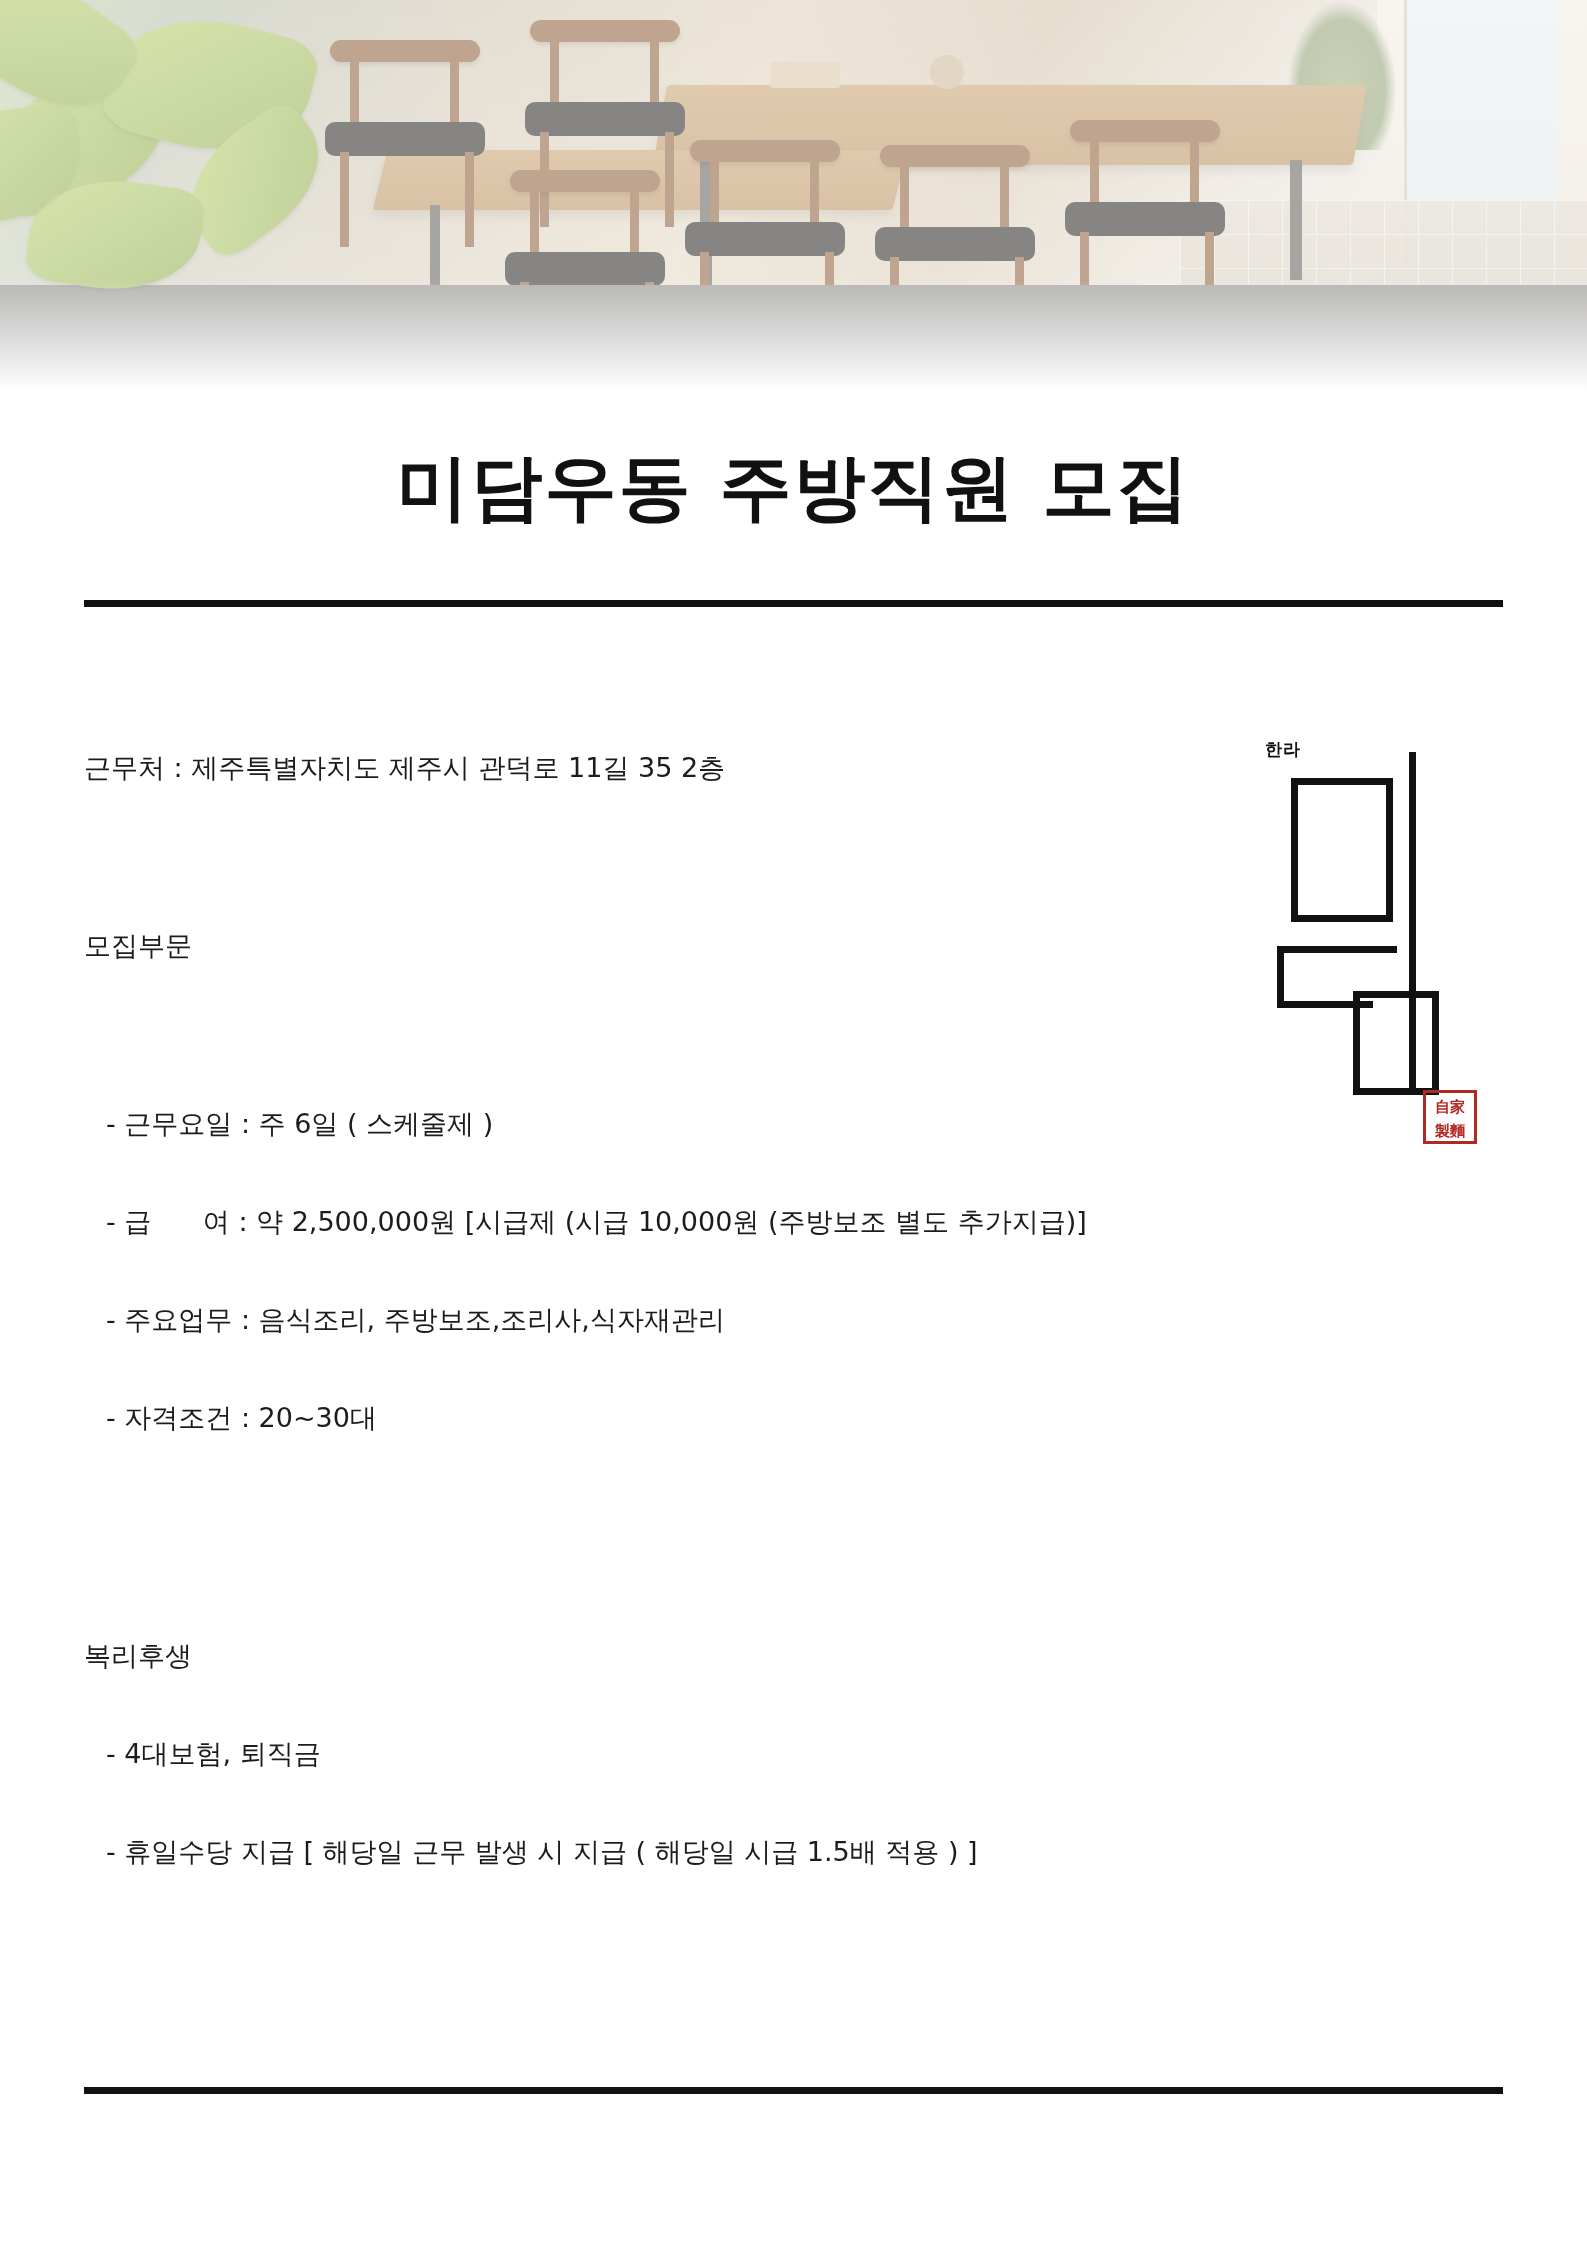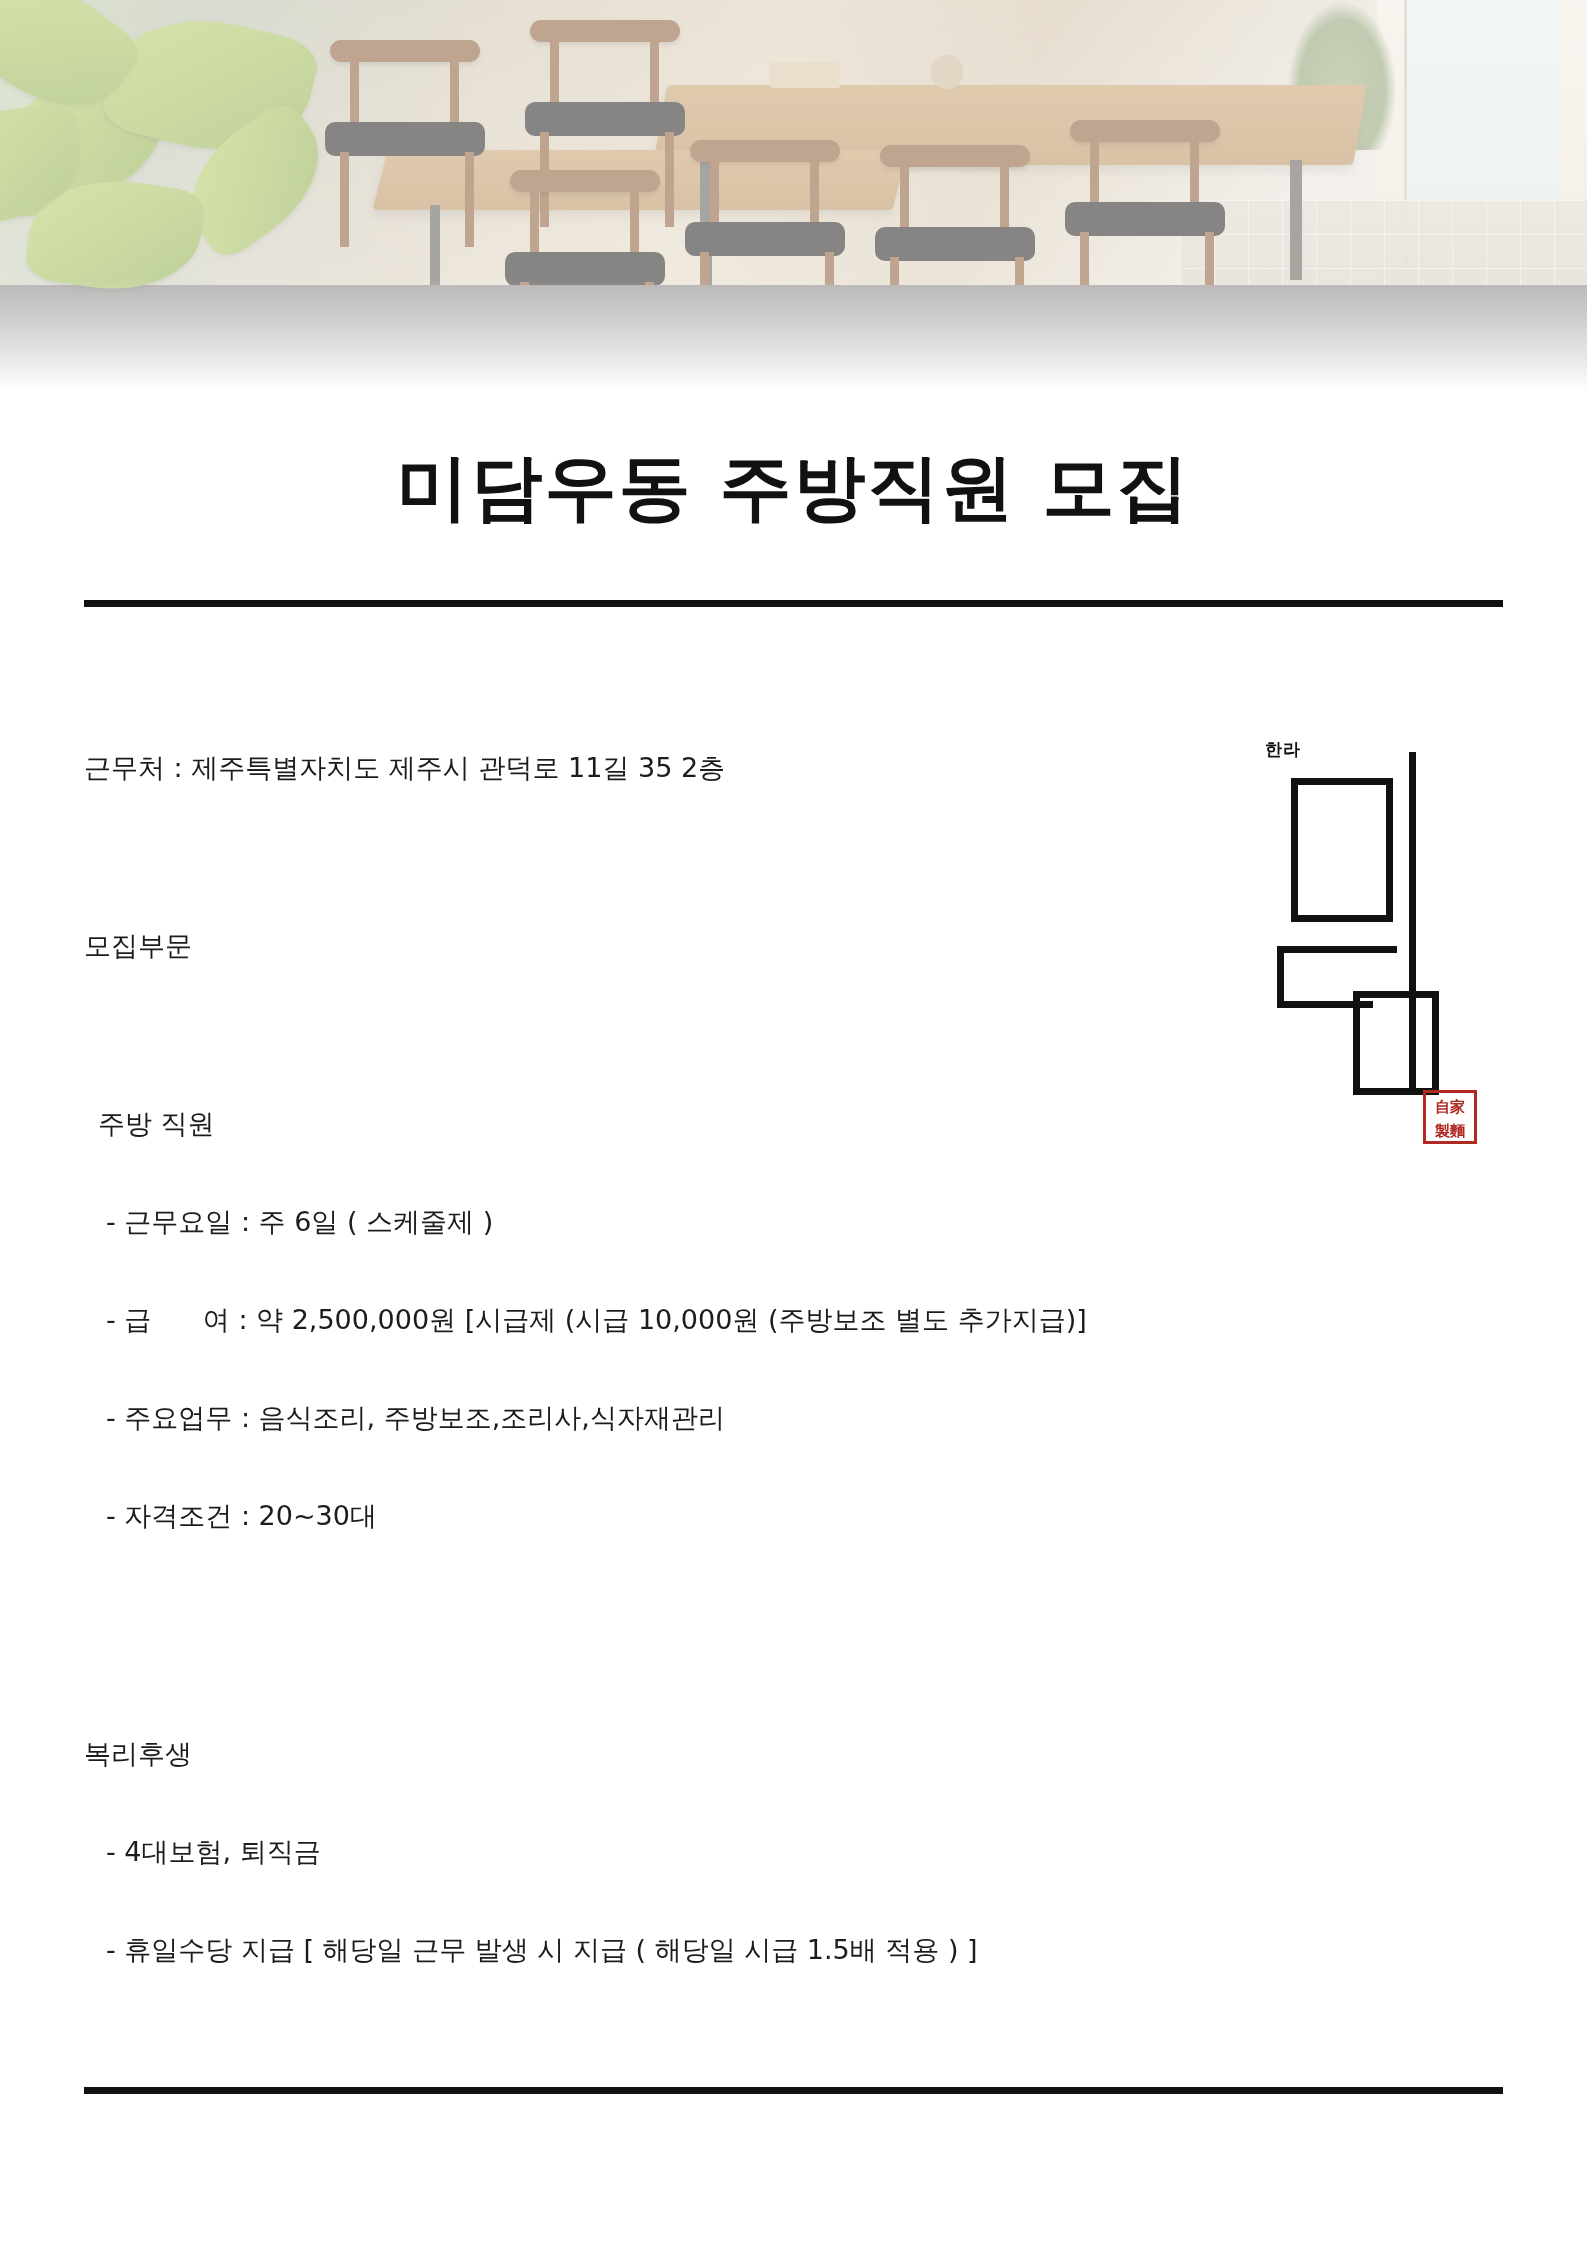--- a/index.html
+++ b/index.html
@@ -343,21 +343,20 @@
 </div>
 
 <div class="title">미담우동 주방직원 모집</div>
 <div class="rule-top"></div>
 
 <div class="body-text">
   <div class="line">근무처 : 제주특별자치도 제주시 관덕로 11길 35 2층</div>
   <div class="gap-sm"></div>
   <div class="line">모집부문</div>
   <div class="gap-sm"></div>
-  <div class="line indent1">주방 직원</div>
   <div class="line indent2">- 근무요일 : 주 6일 ( 스케줄제 )</div>
   <div class="line indent2">- 급      여 : 약 2,500,000원 [시급제 (시급 10,000원 (주방보조 별도 추가지급)]</div>
   <div class="line indent2">- 주요업무 : 음식조리, 주방보조,조리사,식자재관리</div>
   <div class="line indent2">- 자격조건 : 20~30대</div>
   <div class="gap-lg"></div>
   <div class="line">복리후생</div>
   <div class="line indent2">- 4대보험, 퇴직금</div>
   <div class="line indent2">- 휴일수당 지급 [ 해당일 근무 발생 시 지급 ( 해당일 시급 1.5배 적용 ) ]</div>
   
   

